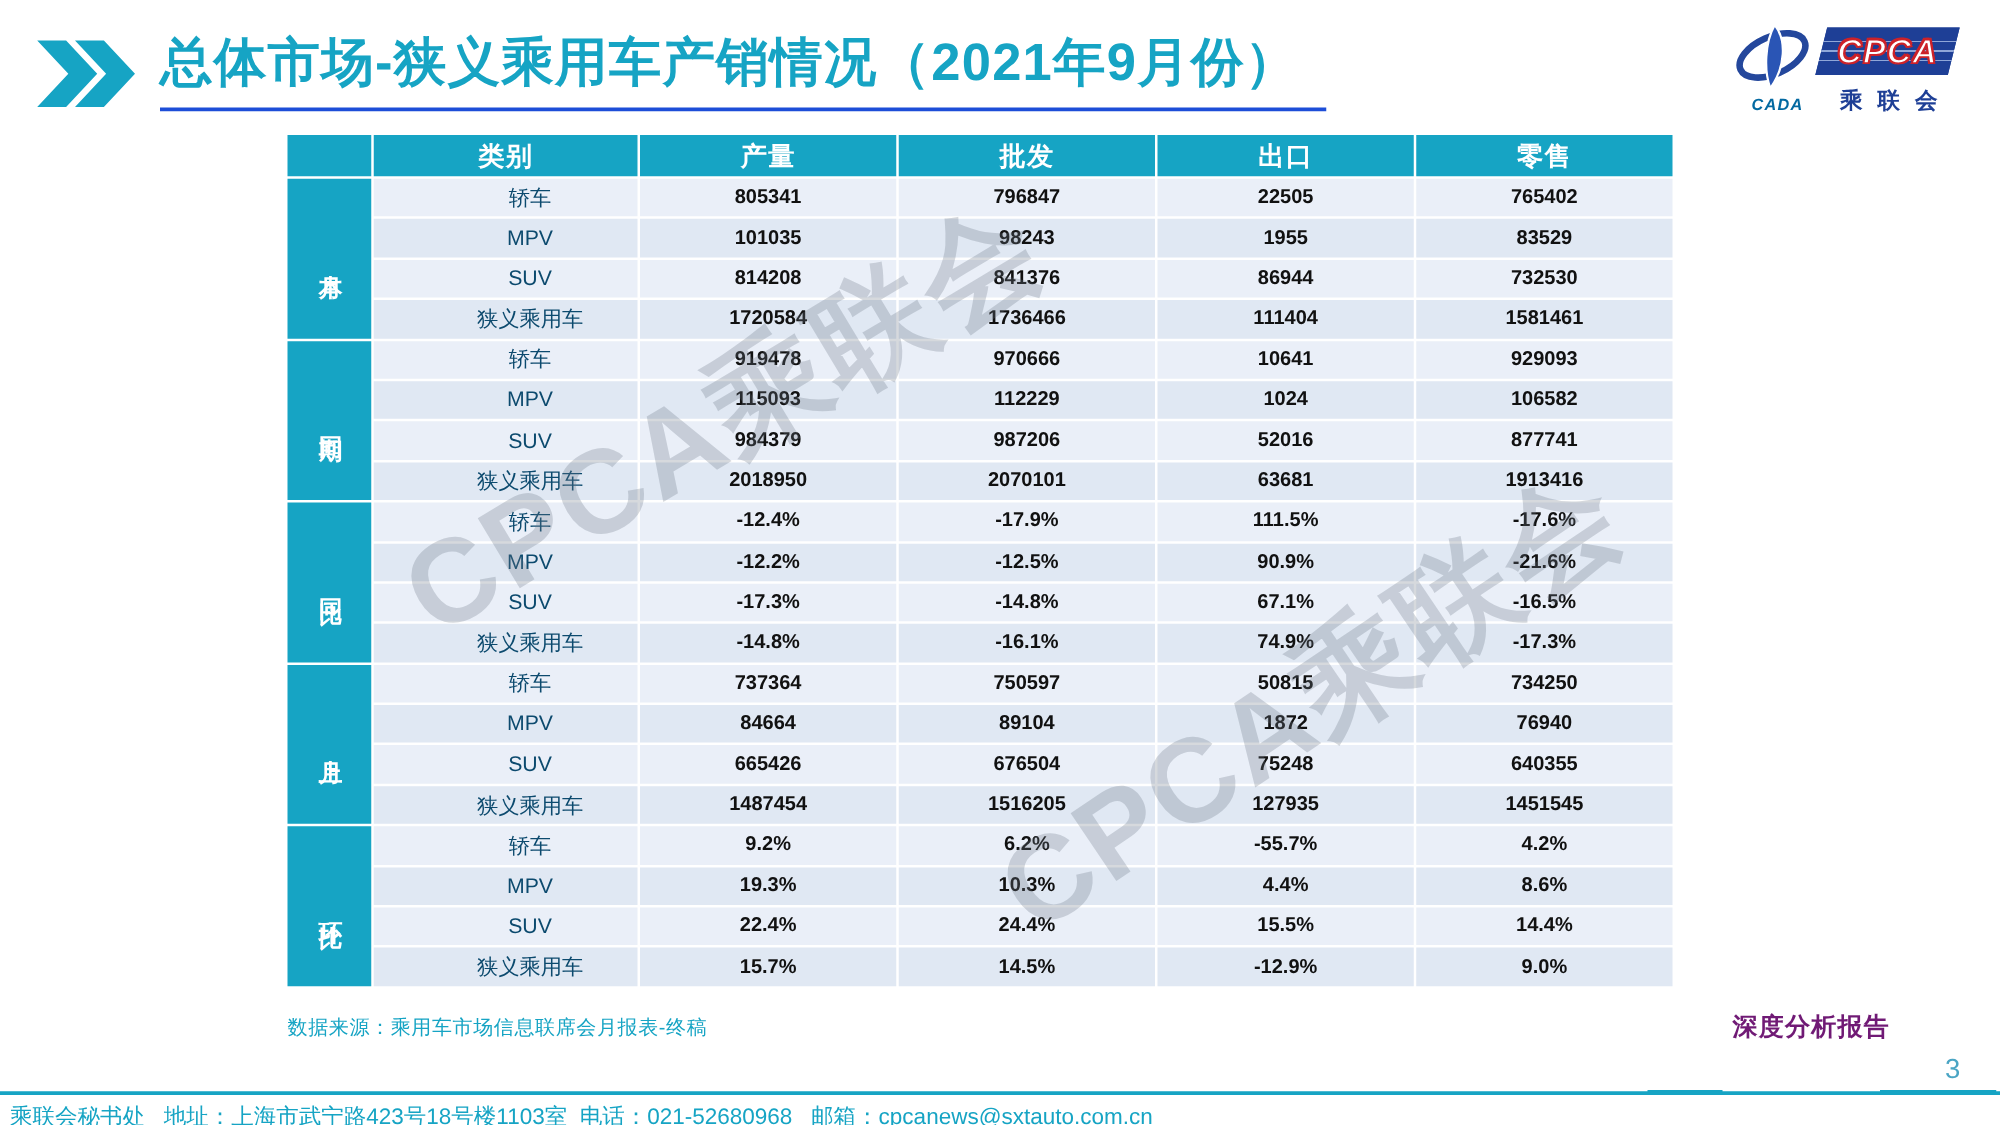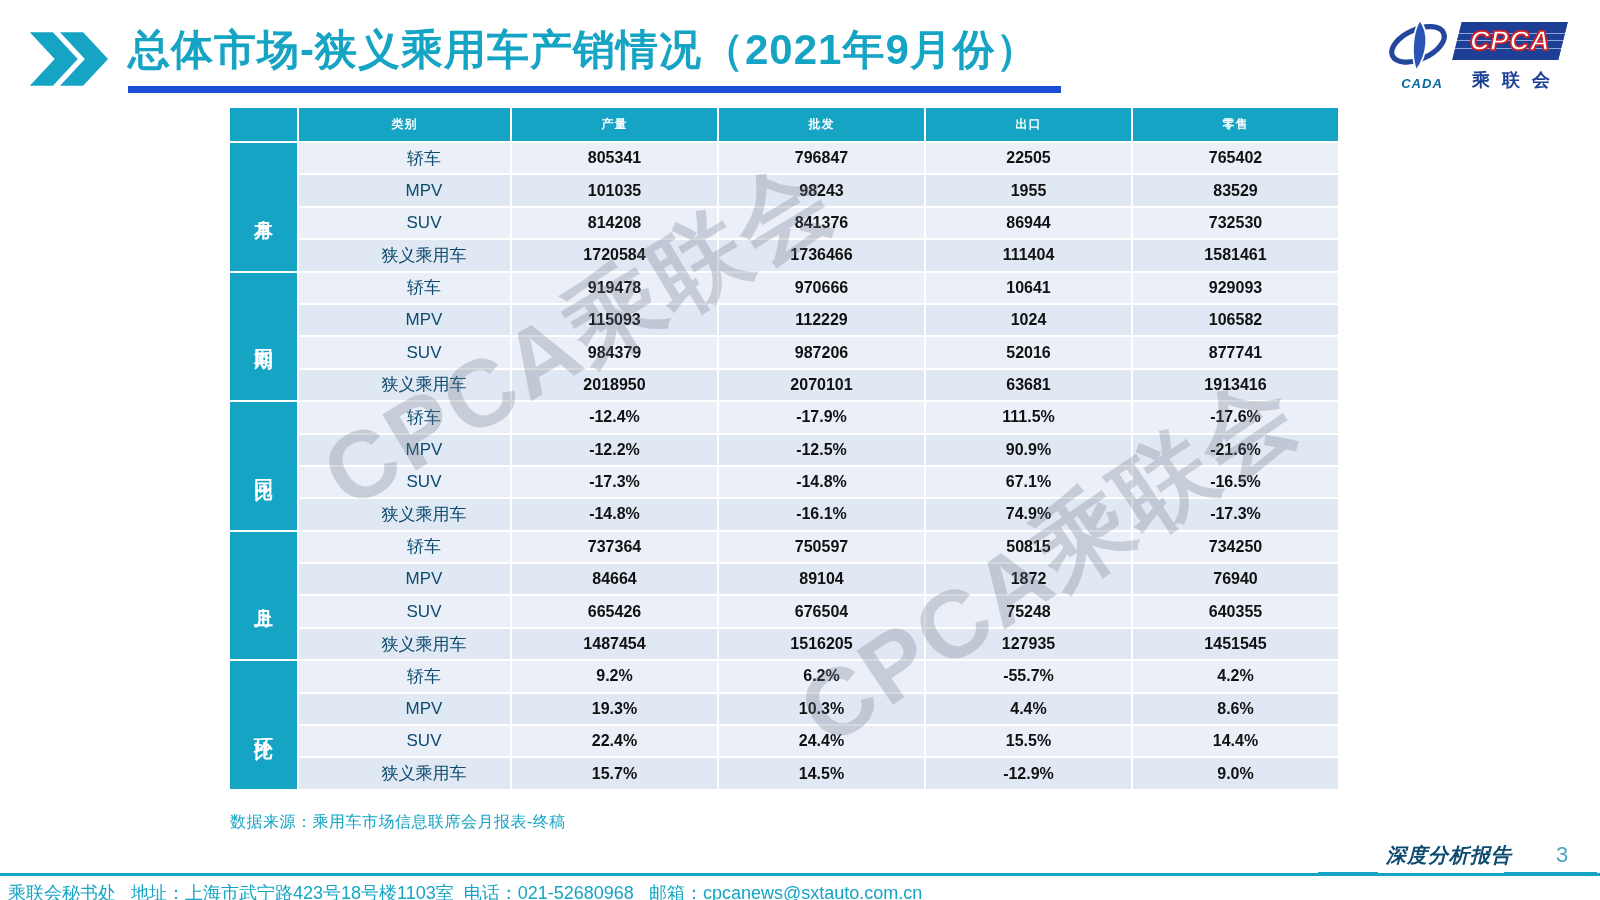--- a/index.html
+++ b/index.html
@@ -8,21 +8,21 @@
     font-family:"Liberation Sans","DejaVu Sans",sans-serif;
     position:relative;
   }
   .slide{position:absolute;inset:0;}
 
   
   .chevrons{position:absolute;left:28px;top:28px;}
   .page-title{
     position:absolute;left:128px;top:22px;margin:0;
     font-size:42px;font-weight:700;color:#16a4c4;
-    padding:0 22px 8px 0;border-bottom:7px solid #1d4ed8;
+    padding:0 22px 8px 0;border-bottom:3px solid #1d4ed8;
     letter-spacing:1px;white-space:nowrap;
   }
 
   
   .logo{position:absolute;left:1383px;top:16px;width:185px;height:84px;}
   .logo-emblem{position:absolute;left:0;top:2px;}
   .logo-cada{
     position:absolute;left:8px;top:60px;width:62px;text-align:center;
     font-size:13px;font-weight:700;font-style:italic;color:#0369a1;letter-spacing:1px;
   }
@@ -57,21 +57,21 @@
 
   
   .data-table{
     position:absolute;left:230px;top:108px;z-index:2;
     display:grid;
     grid-template-columns:67px 211px 205px 205px 205px 205px;
     grid-template-rows:33px repeat(20,30.4px);
     gap:2px;
   }
   .cell{display:flex;align-items:center;justify-content:center;}
-  .th{background:#16a4c4;color:#ffffff;font-weight:700;font-size:12px;letter-spacing:1px;}
+  .th{background:#16a4c4;color:#ffffff;font-weight:700;font-size:21px;letter-spacing:1px;}
   .corner{background:#16a4c4;}
   .group{
     background:#16a4c4;color:#ffffff;font-weight:700;font-size:19px;
     writing-mode:vertical-rl;text-orientation:upright;letter-spacing:3px;
   }
   .cat{font-size:17px;color:#0c4a6e;padding-left:39px;}
   .num{font-size:16px;font-weight:700;color:#111111;}
   .row-a{background:#eaeff8;}
   .row-b{background:#e0e8f3;}
 
@@ -80,23 +80,23 @@
     position:absolute;left:230px;top:812px;
     font-size:16px;font-weight:400;color:#16a4c4;letter-spacing:0.5px;
   }
   .footer-divider{position:absolute;left:0;top:873px;width:1600px;height:3px;background:#16a4c4;}
   .footer-text{
     position:absolute;left:8px;top:881px;font-size:18px;color:#16a4c4;white-space:pre;
   }
   .report-line-left{position:absolute;left:1318px;top:872px;width:60px;height:2px;background:#16a4c4;}
   .report-line-right{position:absolute;left:1504px;top:872px;width:93px;height:2px;background:#16a4c4;}
   .report-label{
-    position:absolute;left:1386px;top:842px;
-    font-family:"DejaVu Serif","Liberation Serif",serif;font-style:italic;font-weight:700;
-    font-size:20px;color:#0c4a6e;letter-spacing:1px;white-space:nowrap;
+    position:absolute;left:1386px;top:808px;
+    font-family:"DejaVu Serif","Liberation Serif",serif;font-weight:700;
+    font-size:20px;color:#701a75;letter-spacing:1px;white-space:nowrap;
   }
   .page-number{
     position:absolute;left:1556px;top:842px;
     font-size:22px;color:#4aa5c4;
   }
 </style>
 </head>
 <body>
 
 <div class="slide">

